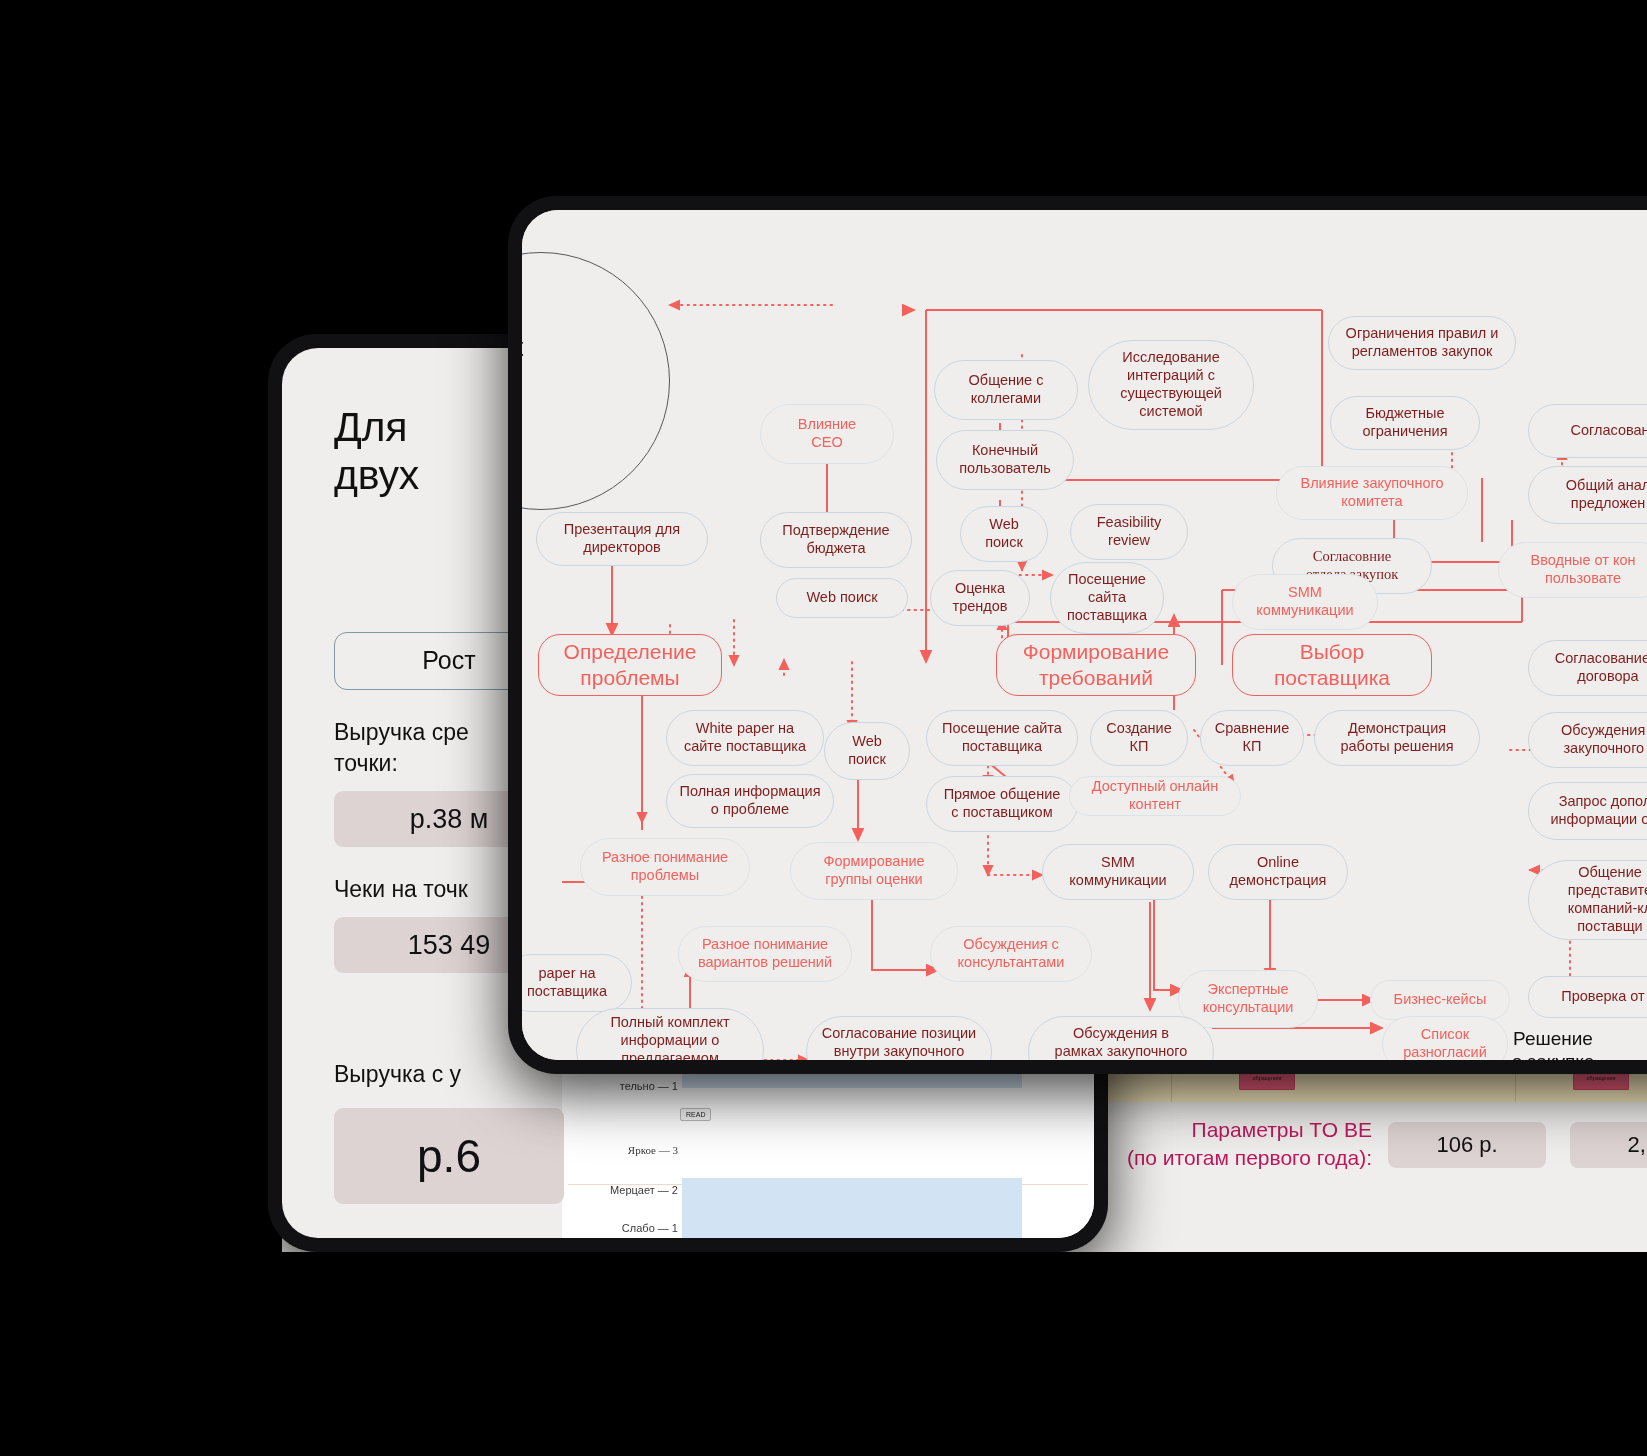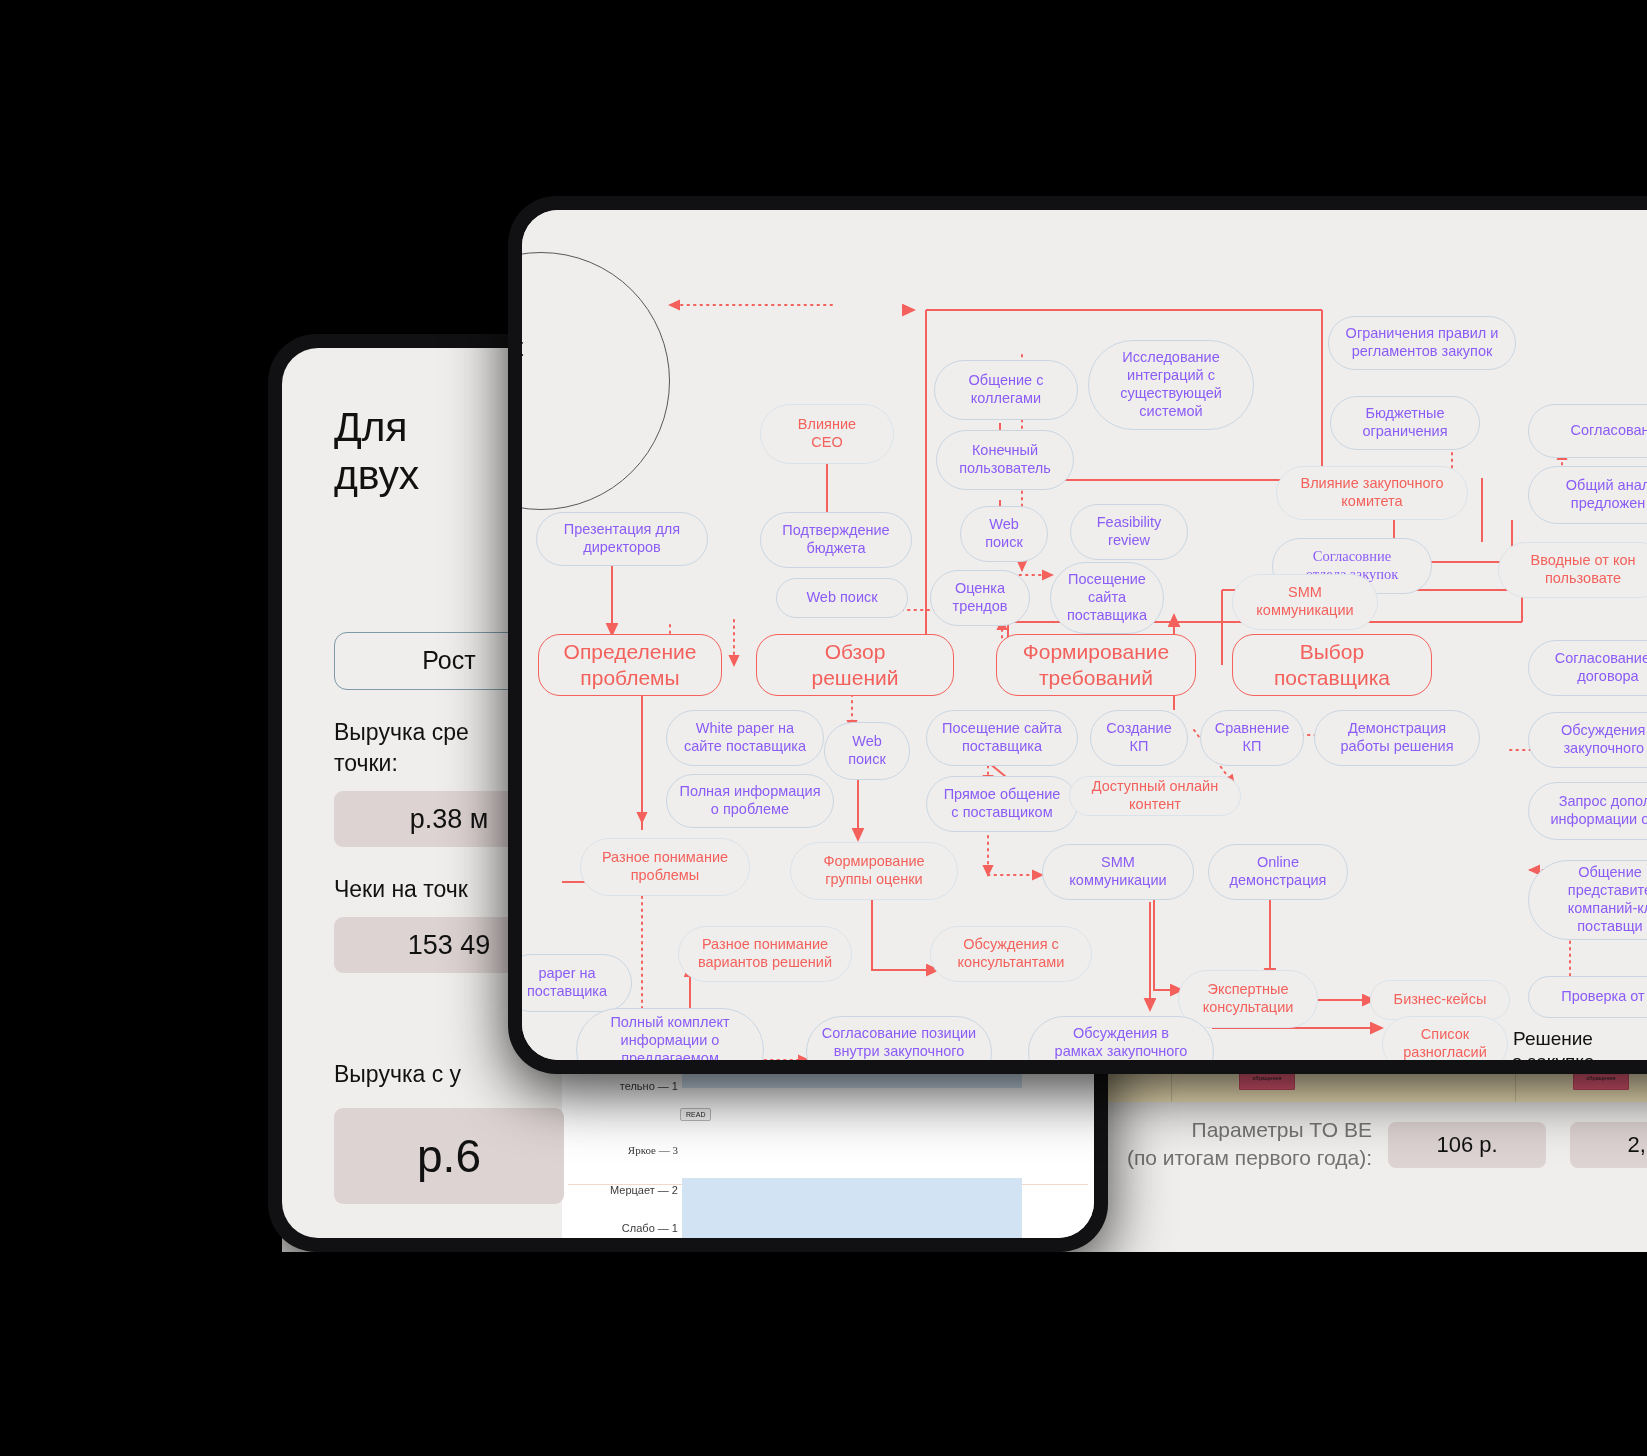--- a/index.html
+++ b/index.html
@@ -104,21 +104,21 @@
     background: #efeeec;
   }
   .jm-node {
     position: absolute;
     border: 1px solid #c9d6e2;
     border-radius: 999px;
     background: #efeeec;
     display: flex; align-items: center; justify-content: center;
     text-align: center;
     font-size: 14.5px; line-height: 1.24;
-    color: #8b5cf6;
+    color: #7f1d1d;
     padding: 4px 9px;
     white-space: pre-line;
   }
   .jm-node.red  { color: #f4615c; border-color: #dbe3ea; }
   .jm-node.stage {
     border: 1.6px solid #f4615c;
     color: #f4615c;
     font-size: 21px;
     border-radius: 22px;
   }
@@ -132,21 +132,21 @@
   }
   svg.jm-edges { position:absolute; left:0; top:0; width:100%; height:100%; overflow:visible; }
 
   
   .bottom-strip {
     position:absolute; left:282px; top:1074px; width:1365px; height:178px;
     background:#efeeec;
   }
   .bs-params {
     position:absolute; left:790px; top:42px; width:300px;
-    text-align:right; font-size:21px; line-height:1.35; color:#737373;
+    text-align:right; font-size:21px; line-height:1.35; color:#be185d;
     white-space: pre-line;
   }
   .bs-val {
     position:absolute; top:48px; height:46px; background:#ded3d3; border-radius:8px;
     display:flex; align-items:center; justify-content:center;
     font-size:22px; color:#111;
   }
 
   
   .bg-mini {
@@ -465,22 +465,20 @@
         <div class="jm-node" style="left:528px;top:352px;width:114px;height:72px;">Посещение
 сайта
 поставщика</div>
         <div class="jm-node red" style="left:710px;top:364px;width:146px;height:56px;">SMM
 коммуникации</div>
         <div class="jm-node" style="left:1006px;top:430px;width:160px;height:56px;">Согласование у
 договора</div>
 
         <div class="jm-node stage" style="left:16px;top:424px;width:184px;height:62px;">Определение
 проблемы</div>
-        <div class="jm-node stage" style="left:234px;top:424px;width:198px;height:62px;">Обзор
-решений</div>
         <div class="jm-node stage" style="left:474px;top:424px;width:200px;height:62px;">Формирование
 требований</div>
         <div class="jm-node stage" style="left:710px;top:424px;width:200px;height:62px;">Выбор
 поставщика</div>
 
         <div class="jm-node" style="left:144px;top:500px;width:158px;height:56px;">White paper на
 сайте поставщика</div>
         <div class="jm-node" style="left:302px;top:512px;width:86px;height:58px;">Web
 поиск</div>
         <div class="jm-node" style="left:404px;top:500px;width:152px;height:56px;">Посещение сайта

